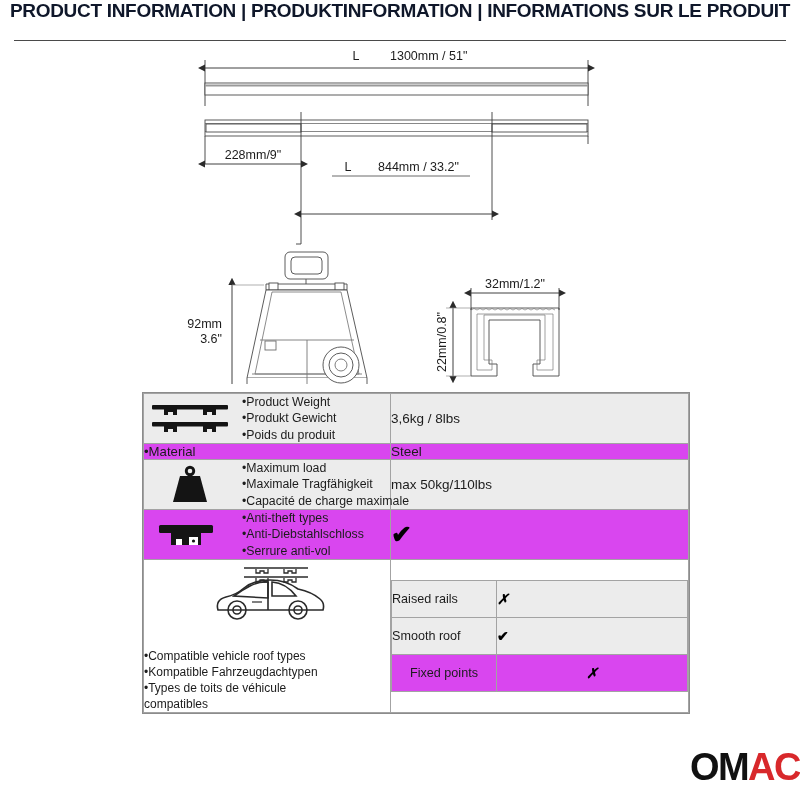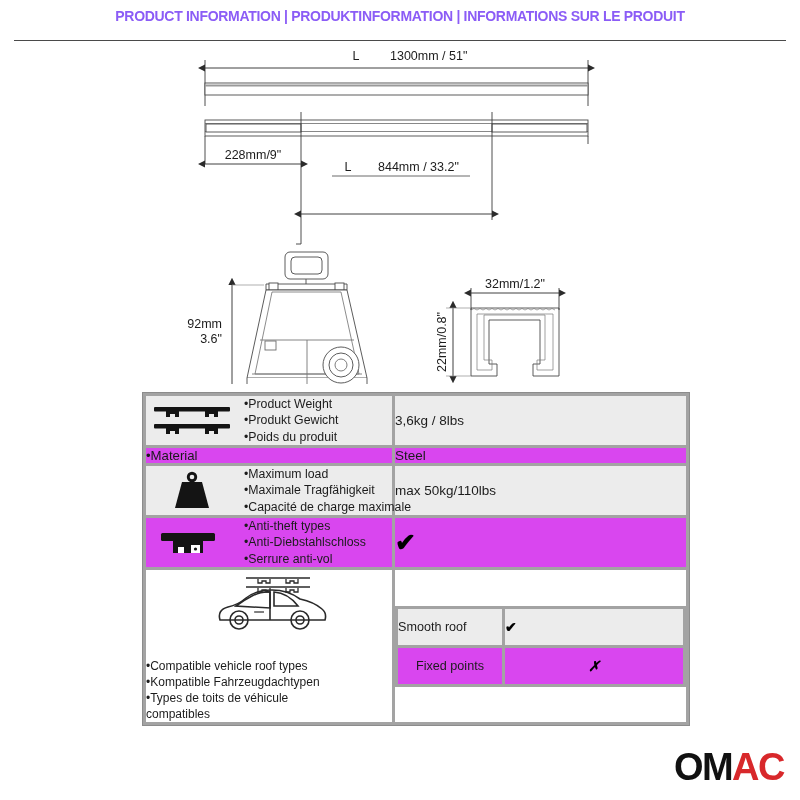--- a/index.html
+++ b/index.html
@@ -13,27 +13,27 @@
     position: relative;
     font-family: "Liberation Sans", sans-serif;
     color: #1a1a1a;
     overflow: hidden;
   }
 
   
   #header-title {
     position: absolute;
     left: 0;
-    top: 8px;
+    top: 0;
     width: 800px;
     text-align: center;
-    font-size: 14px;
+    font-size: 19px;
     font-weight: bold;
     letter-spacing: -0.3px;
-    color: #8b5cf6;
+    color: #0f172a;
     white-space: nowrap;
   }
   #header-rule {
     position: absolute;
     left: 14px;
     top: 40px;
     width: 772px;
     height: 1px;
     background: #4a4a4a;
   }
@@ -57,21 +57,21 @@
     border: 1px solid #8c8c8c;
     border-collapse: collapse;
     box-sizing: border-box;
   }
   #spec-table table {
     width: 100%;
     border-collapse: collapse;
     table-layout: fixed;
   }
   #spec-table td {
-    border: 3px solid #a3a3a3;
+    border: 1px solid #a3a3a3;
     padding: 0;
     vertical-align: middle;
   }
   .cell-label {
     width: 246px;
     padding: 6px 4px 6px 6px;
   }
   .cell-value {
     padding: 6px 0 6px 12px;
     font-size: 13.5px;
@@ -158,21 +158,21 @@
     width: 104px;
     padding-left: 11px;
     border-right: 1px solid #8c8c8c;
   }
   td.roof-mark { padding-left: 12px; }
   .nested-reset { padding: 0 !important; }
 
   
   #logo {
     position: absolute;
-    right: 16px;
+    right: 0;
     bottom: 14px;
     font-size: 38px;
     font-weight: bold;
     letter-spacing: -1.5px;
     line-height: 1;
   }
   #logo .logo-dark { color: #111111; }
   #logo .logo-accent { color: #d8282b; }
 </style>
 </head>
@@ -413,20 +413,24 @@
             <div>•Compatible vehicle roof types</div>
             <div>•Kompatible Fahrzeugdachtypen</div>
             <div>•Types de toits de véhicule</div>
             <div>compatibles</div>
           </span>
         </td>
         <td class="nested-reset">
           <table class="roof-sub">
             <tbody>
               <tr class="row-shaded">
+                <td class="roof-name">Raised rails</td>
+                <td class="roof-mark"><span class="mark-cross">✗</span></td>
+              </tr>
+              <tr class="row-shaded">
                 <td class="roof-name">Smooth roof</td>
                 <td class="roof-mark"><span class="mark-small-check">✔</span></td>
               </tr>
               <tr class="row-plain">
                 <td class="roof-name">Fixed points</td>
                 <td class="roof-mark"><span class="mark-cross">✗</span></td>
               </tr>
             </tbody>
           </table>
         </td>

